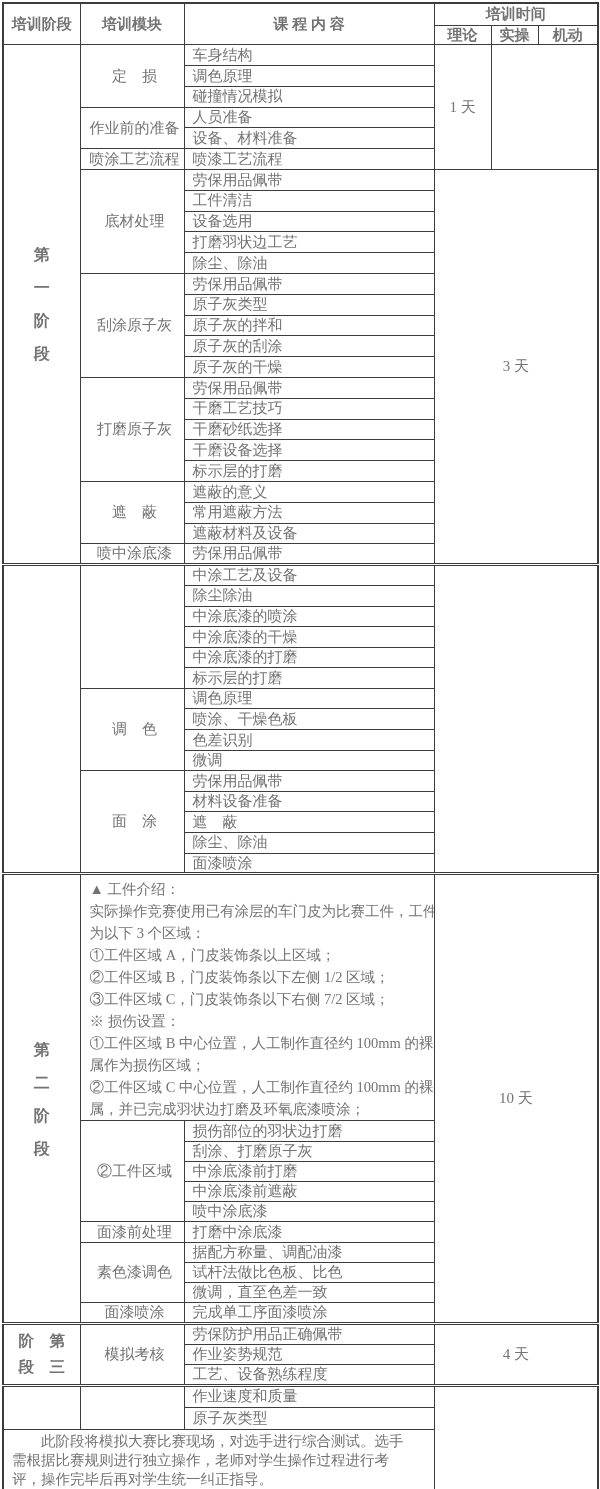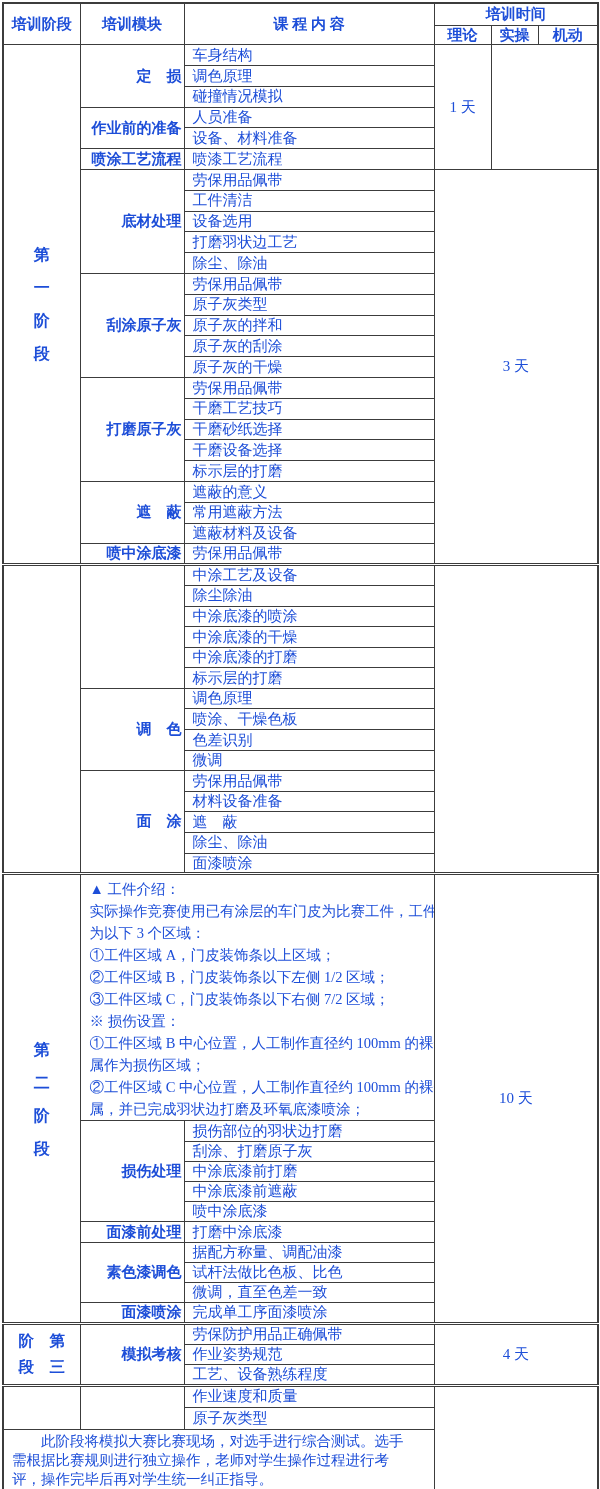--- a/index.html
+++ b/index.html
@@ -1,40 +1,40 @@
 <!DOCTYPE html>
 <html><head>
 <meta charset="utf-8">
 <style>
   html,body{margin:0;padding:0;background:#ffffff;}
   .page{
     width:600px;height:1489px;background:#ffffff;box-sizing:border-box;
     padding:2px 0 16px 2px;
     font-family:"Liberation Serif","DejaVu Serif",serif;
-    color:#1d4ed8;
+    color:#737373;
   }
   table.sched{
     border-collapse:collapse;table-layout:fixed;width:595px;
     border:2px solid #3c3c3c;
   }
   td{
     border:1px solid #3c3c3c;padding:0;font-size:15px;line-height:1.25;
     overflow:hidden;vertical-align:middle;
   }
   
   tr.hA{height:22px;} tr.hB{height:17px;}
   td.hd{font-weight:bold;text-align:center;font-size:15px;}
   td.hcontent{letter-spacing:0;}
   
   tr.ra{height:20.8px;} tr.rb{height:20.6px;} tr.rc{height:20.2px;}
   tr.rd{height:20.4px;} tr.re{height:22px;}
   tr.introRow{height:242px;} tr.noteRow{height:57px;}
   
   td.c{padding:0 2px 0 8px;white-space:nowrap;text-align:left;}
-  td.m{padding:0 2px 0 7px;white-space:nowrap;text-align:right;font-weight:bold;}
+  td.m{padding:0 2px 0 7px;white-space:nowrap;text-align:center;font-weight:normal;}
   td.t{text-align:center;}
   td.s{text-align:center;}
   td.e{background:#ffffff;}
   
   .brk{border-top:3px double #3c3c3c;}
   
   .vert{
     width:1.05em;margin:8px auto;word-break:break-all;text-align:center;
     font-weight:bold;font-size:16px;line-height:33px;
   }
@@ -233,21 +233,21 @@
       <div class="ln">③工件区域 C，门皮装饰条以下右侧 7/2 区域；</div>
       <div class="ln b">※ 损伤设置：</div>
       <div class="ln">①工件区域 B 中心位置，人工制作直径约 100mm 的裸金</div>
       <div class="ln">属作为损伤区域；</div>
       <div class="ln">②工件区域 C 中心位置，人工制作直径约 100mm 的裸金</div>
       <div class="ln">属，并已完成羽状边打磨及环氧底漆喷涂；</div>
     </td>
     <td class="t brk" rowspan="11" colspan="3">10 天</td>
   </tr>
   <tr class="rc">
-    <td class="m" rowspan="5">损伤处理</td>
+    <td class="m" rowspan="5">②工件区域</td>
     <td class="c">损伤部位的羽状边打磨</td>
   </tr>
   <tr class="rc">
           <td class="c">刮涂、打磨原子灰</td>
         </tr>
   <tr class="rc">
           <td class="c">中涂底漆前打磨</td>
         </tr>
   <tr class="rc">
           <td class="c">中涂底漆前遮蔽</td>

